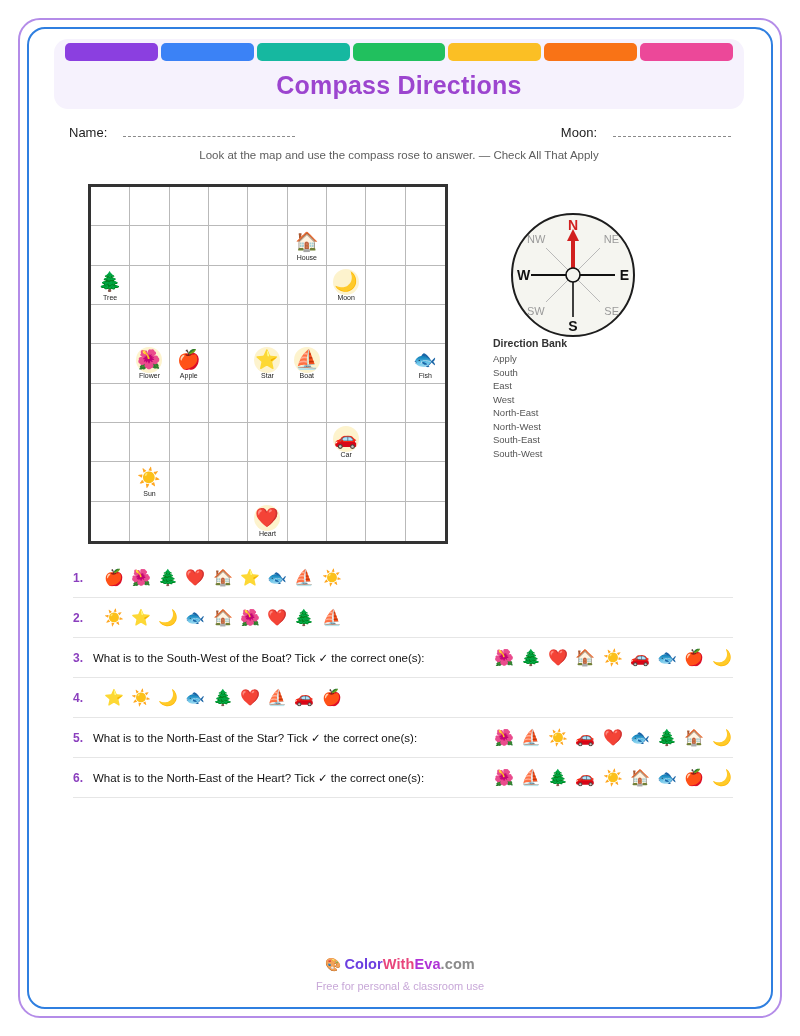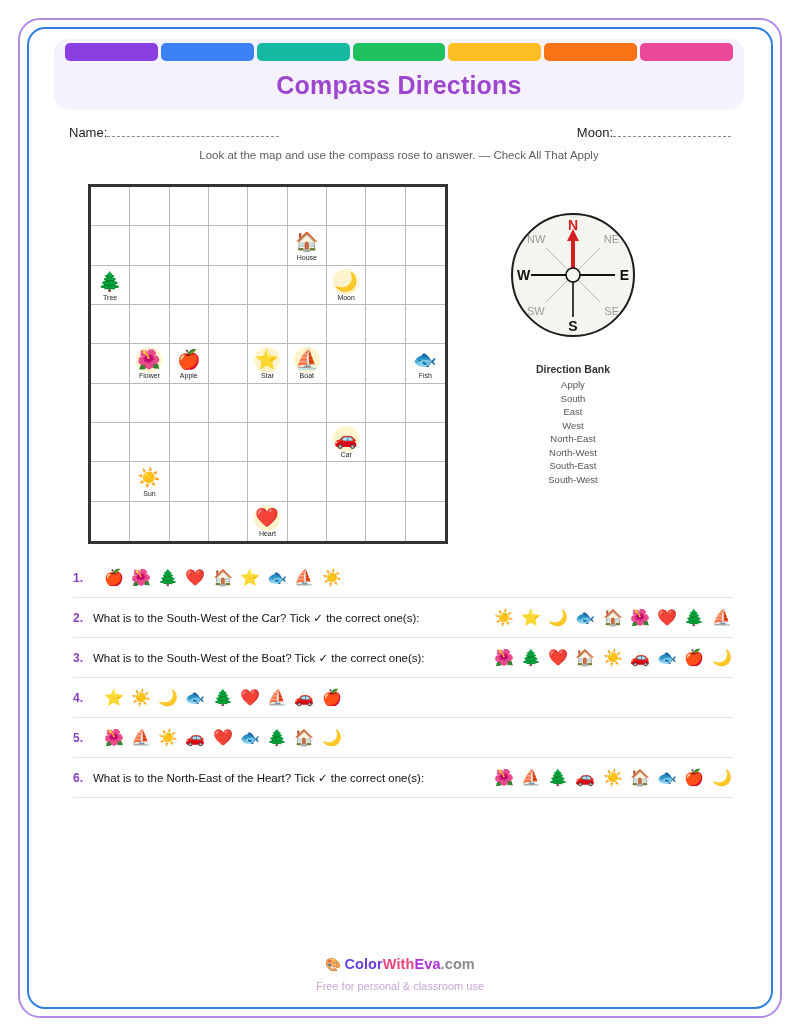--- a/index.html
+++ b/index.html
@@ -71,21 +71,21 @@
   .meta-row {
     position: absolute;
     left: 38px; top: 94px;
     width: 662px;
     display: flex;
     justify-content: space-between;
     align-items: baseline;
     font-size: 13px;
     color: #1c1c1c;
   }
-  .meta-item { display: flex; align-items: baseline; gap: 0; white-space: nowrap; }
+  .meta-item { display: flex; align-items: baseline; gap: 16px; white-space: nowrap; }
   .meta-line {
     display: inline-block;
     border-bottom: 1px dashed #8a8a8a;
     height: 11px;
   }
   .meta-line.name { width: 172px; }
   .meta-line.date { width: 118px; }
 
   .instructions {
     position: absolute;
@@ -158,22 +158,20 @@
   .c-n { left: 50%; transform: translateX(-50%); top: 2px; color: #d1201f !important; }
   .c-s { left: 50%; transform: translateX(-50%); bottom: 1px; }
   .c-w { left: 4px; top: 50%; transform: translateY(-50%); }
   .c-e { right: 4px; top: 50%; transform: translateY(-50%); }
   .c-nw { left: 14px; top: 18px; }
   .c-ne { right: 14px; top: 18px; }
   .c-sw { left: 14px; bottom: 18px; }
   .c-se { right: 14px; bottom: 18px; }
 
   .direction-bank {
-    margin-top: 26px;
-    text-align: center;
   }
   .direction-bank h4 {
     margin: 0 0 3px 0;
     font-size: 10.5px;
     font-weight: bold;
     color: #333;
   }
   .direction-bank div {
     font-size: 9.5px;
     color: #555;
@@ -429,21 +427,20 @@
           <span class="opt">❤️</span>
           <span class="opt">🏠</span>
           <span class="opt">⭐</span>
           <span class="opt">🐟</span>
           <span class="opt">⛵</span>
           <span class="opt">☀️</span>
         </div>
       </div>
       <div class="q-row">
         <div class="q-num">2.</div>
-        <div class="q-text">What is to the South-West of the Car?  Tick ✓ the correct one(s):</div>
         <div class="q-options">
           <span class="opt">☀️</span>
           <span class="opt">⭐</span>
           <span class="opt">🌙</span>
           <span class="opt">🐟</span>
           <span class="opt">🏠</span>
           <span class="opt">🌺</span>
           <span class="opt">❤️</span>
           <span class="opt">🌲</span>
           <span class="opt">⛵</span>
@@ -473,20 +470,21 @@
           <span class="opt">🐟</span>
           <span class="opt">🌲</span>
           <span class="opt">❤️</span>
           <span class="opt">⛵</span>
           <span class="opt">🚗</span>
           <span class="opt">🍎</span>
         </div>
       </div>
       <div class="q-row">
         <div class="q-num">5.</div>
+        <div class="q-text">What is to the North-East of the Star?  Tick ✓ the correct one(s):</div>
         <div class="q-options">
           <span class="opt">🌺</span>
           <span class="opt">⛵</span>
           <span class="opt">☀️</span>
           <span class="opt">🚗</span>
           <span class="opt">❤️</span>
           <span class="opt">🐟</span>
           <span class="opt">🌲</span>
           <span class="opt">🏠</span>
           <span class="opt">🌙</span>

